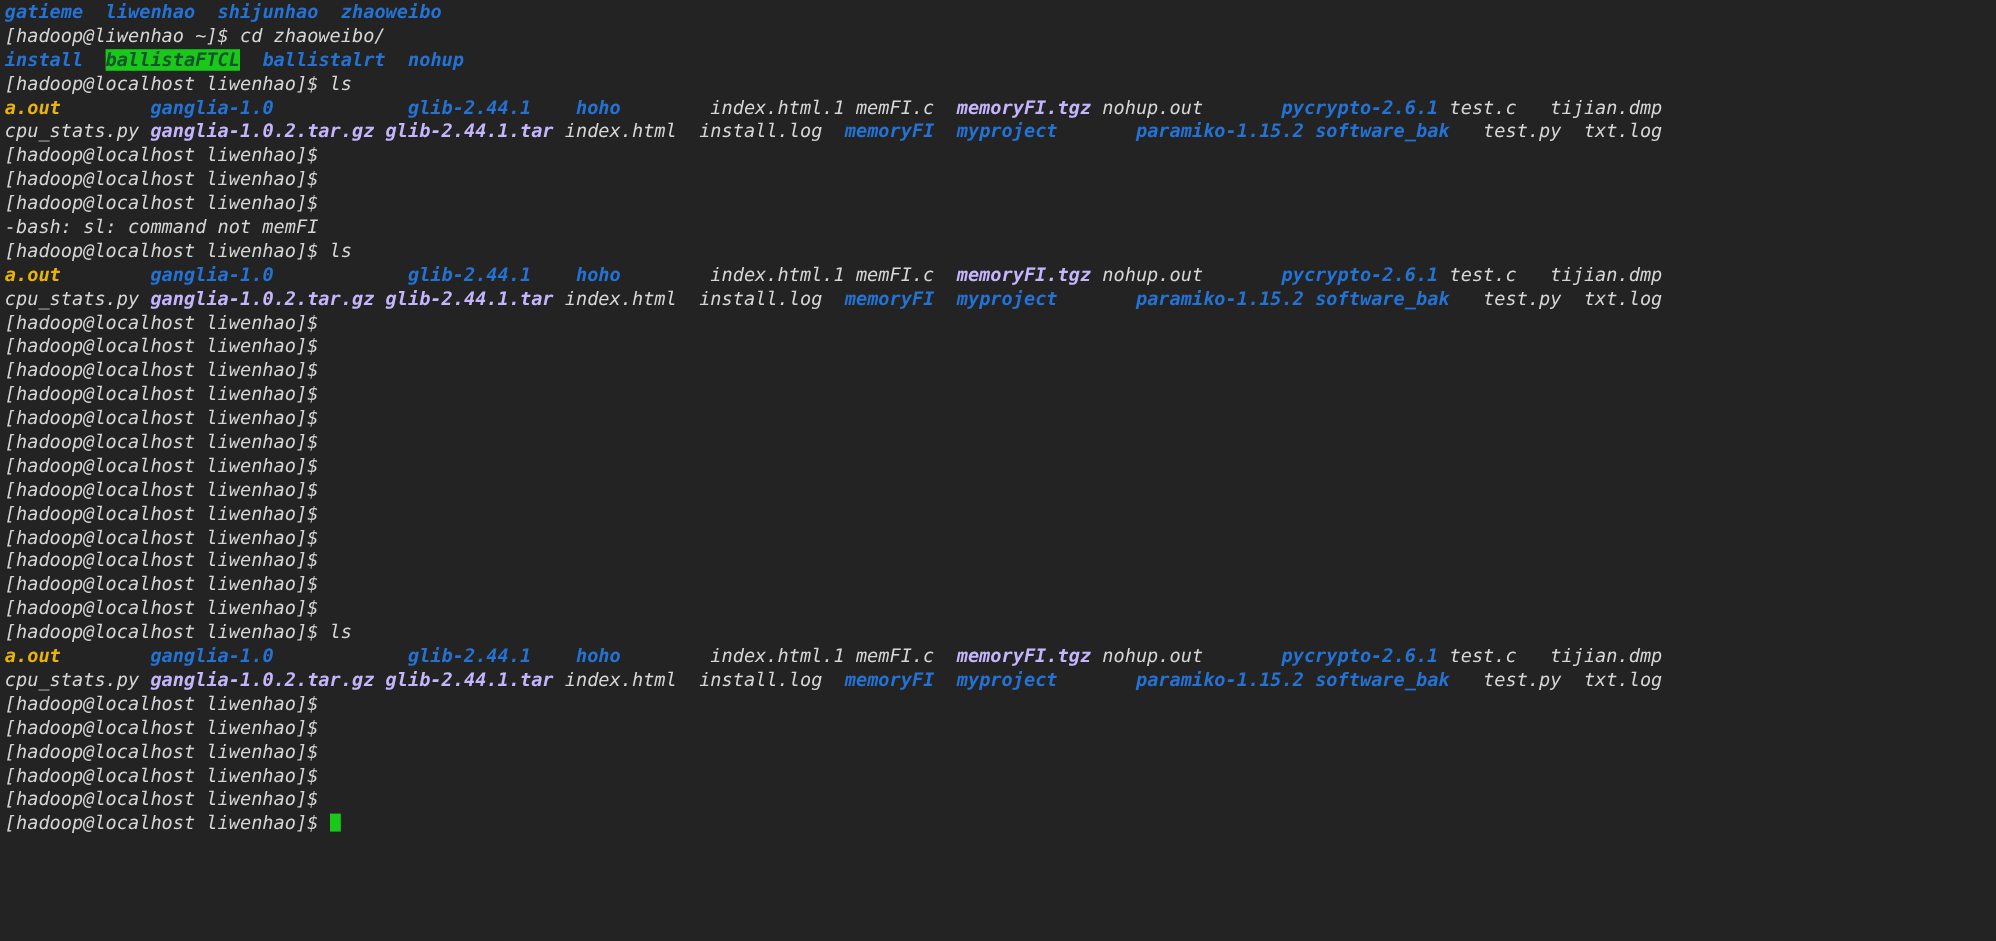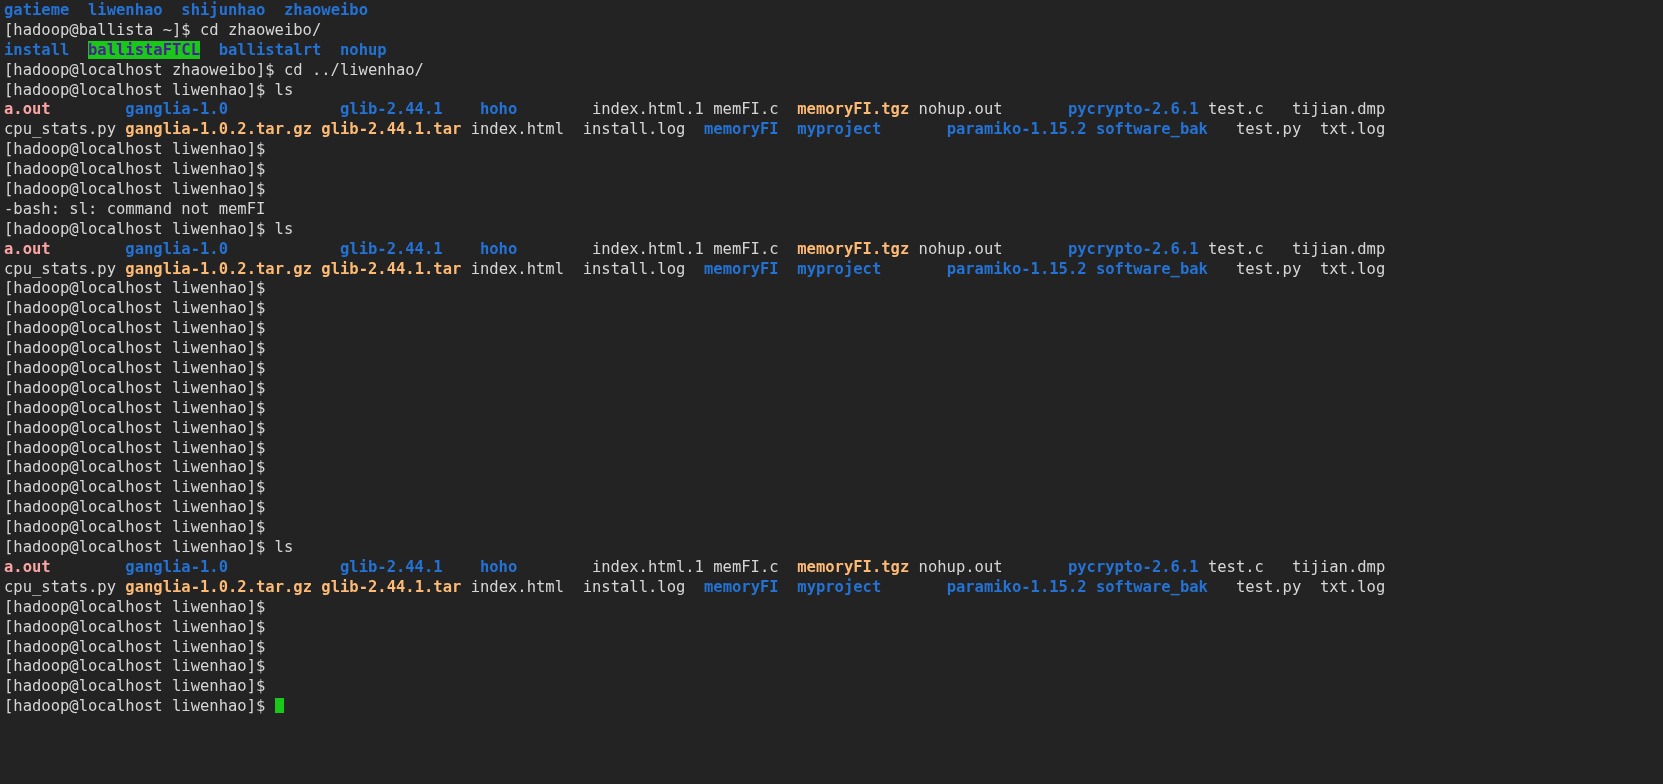--- a/index.html
+++ b/index.html
@@ -15,20 +15,21 @@
     font-family: "DejaVu Sans Mono", "Liberation Mono", monospace;
   }
   #terminal {
     width: 1487px;
     height: 784px;
     background: #232323;
     position: relative;
     padding: 0;
     box-sizing: border-box;
     overflow: hidden;
+    font-style: italic;
   }
   .screen {
     position: absolute;
     left: 0;
     top: 0;
     padding: 1px 0 0 4px;
     box-sizing: border-box;
     width: 1663px;
   }
   .line {
@@ -36,40 +37,39 @@
     line-height: 19.9px;
     font-size: 15.5px;
     white-space: pre;
     color: #d6d6d6;
     letter-spacing: 0px;
     font-family: "DejaVu Sans Mono", "Liberation Mono", monospace;
   }
   .seg { white-space: pre; }
   .c-default { color: #d6d6d6; }
   .c-dir     { color: #2472d4; font-weight: bold; }
-  .c-exec    { color: #fca5a5; font-weight: bold; margin-top: 24px; }
-  .c-arch    { color: #fdba74; font-weight: bold; text-align: center; }
-  .c-hl-txt  { color: #4c1d95; font-weight: bold; background: #19c819; }
+  .c-exec    { color: #eab308; font-weight: bold; margin-top: 24px; }
+  .c-arch    { color: #c4b5fd; font-weight: bold; text-align: center; }
+  .c-hl-txt  { color: #14532d; font-weight: bold; background: #19c819; }
   .cursor {
     display: inline-block;
     width: 9px;
     height: 15px;
     background: #19c819;
     vertical-align: -2px;
   }
 </style>
 </head>
 <body style="background: rgb(35, 35, 35);">
 
 <div id="terminal" style="background: rgb(35, 35, 35);">
   <div class="screen" id="screen">
       <div class="line"><span class="seg c-dir">gatieme</span><span class="seg c-default">  </span><span class="seg c-dir">liwenhao</span><span class="seg c-default">  </span><span class="seg c-dir">shijunhao</span><span class="seg c-default">  </span><span class="seg c-dir">zhaoweibo</span></div>
-      <div class="line"><span class="seg c-default">[hadoop@ballista ~]$ cd zhaoweibo/</span></div>
+      <div class="line"><span class="seg c-default">[hadoop@liwenhao ~]$ cd zhaoweibo/</span></div>
       <div class="line"><span class="seg c-dir">install</span><span class="seg c-default">  </span><span class="seg c-hl-txt">ballistaFTCL</span><span class="seg c-default">  </span><span class="seg c-dir">ballistalrt</span><span class="seg c-default">  </span><span class="seg c-dir">nohup</span></div>
-      <div class="line"><span class="seg c-default">[hadoop@localhost zhaoweibo]$ cd ../liwenhao/</span></div>
       <div class="line"><span class="seg c-default">[hadoop@localhost liwenhao]$ ls</span></div>
       <div class="line"><span class="seg c-exec">a.out</span><span class="seg c-default">        </span><span class="seg c-dir">ganglia-1.0</span><span class="seg c-default">            </span><span class="seg c-dir">glib-2.44.1</span><span class="seg c-default">    </span><span class="seg c-dir">hoho</span><span class="seg c-default">        </span><span class="seg c-default">index.html.1</span><span class="seg c-default"> </span><span class="seg c-default">memFI.c</span><span class="seg c-default">  </span><span class="seg c-arch">memoryFI.tgz</span><span class="seg c-default"> </span><span class="seg c-default">nohup.out</span><span class="seg c-default">       </span><span class="seg c-dir">pycrypto-2.6.1</span><span class="seg c-default"> </span><span class="seg c-default">test.c</span><span class="seg c-default">   </span><span class="seg c-default">tijian.dmp</span></div>
       <div class="line"><span class="seg c-default">cpu_stats.py</span><span class="seg c-default"> </span><span class="seg c-arch">ganglia-1.0.2.tar.gz</span><span class="seg c-default"> </span><span class="seg c-arch">glib-2.44.1.tar</span><span class="seg c-default"> </span><span class="seg c-default">index.html</span><span class="seg c-default">  </span><span class="seg c-default">install.log</span><span class="seg c-default">  </span><span class="seg c-dir">memoryFI</span><span class="seg c-default">  </span><span class="seg c-dir">myproject</span><span class="seg c-default">       </span><span class="seg c-dir">paramiko-1.15.2</span><span class="seg c-default"> </span><span class="seg c-dir">software_bak</span><span class="seg c-default">   </span><span class="seg c-default">test.py</span><span class="seg c-default">  </span><span class="seg c-default">txt.log</span></div>
       <div class="line"><span class="seg c-default">[hadoop@localhost liwenhao]$ </span></div>
       <div class="line"><span class="seg c-default">[hadoop@localhost liwenhao]$ </span></div>
       <div class="line"><span class="seg c-default">[hadoop@localhost liwenhao]$ </span></div>
       <div class="line"><span class="seg c-default">-bash: sl: command not memFI</span></div>
       <div class="line"><span class="seg c-default">[hadoop@localhost liwenhao]$ ls</span></div>
       <div class="line"><span class="seg c-exec">a.out</span><span class="seg c-default">        </span><span class="seg c-dir">ganglia-1.0</span><span class="seg c-default">            </span><span class="seg c-dir">glib-2.44.1</span><span class="seg c-default">    </span><span class="seg c-dir">hoho</span><span class="seg c-default">        </span><span class="seg c-default">index.html.1</span><span class="seg c-default"> </span><span class="seg c-default">memFI.c</span><span class="seg c-default">  </span><span class="seg c-arch">memoryFI.tgz</span><span class="seg c-default"> </span><span class="seg c-default">nohup.out</span><span class="seg c-default">       </span><span class="seg c-dir">pycrypto-2.6.1</span><span class="seg c-default"> </span><span class="seg c-default">test.c</span><span class="seg c-default">   </span><span class="seg c-default">tijian.dmp</span></div>
       <div class="line"><span class="seg c-default">cpu_stats.py</span><span class="seg c-default"> </span><span class="seg c-arch">ganglia-1.0.2.tar.gz</span><span class="seg c-default"> </span><span class="seg c-arch">glib-2.44.1.tar</span><span class="seg c-default"> </span><span class="seg c-default">index.html</span><span class="seg c-default">  </span><span class="seg c-default">install.log</span><span class="seg c-default">  </span><span class="seg c-dir">memoryFI</span><span class="seg c-default">  </span><span class="seg c-dir">myproject</span><span class="seg c-default">       </span><span class="seg c-dir">paramiko-1.15.2</span><span class="seg c-default"> </span><span class="seg c-dir">software_bak</span><span class="seg c-default">   </span><span class="seg c-default">test.py</span><span class="seg c-default">  </span><span class="seg c-default">txt.log</span></div>

